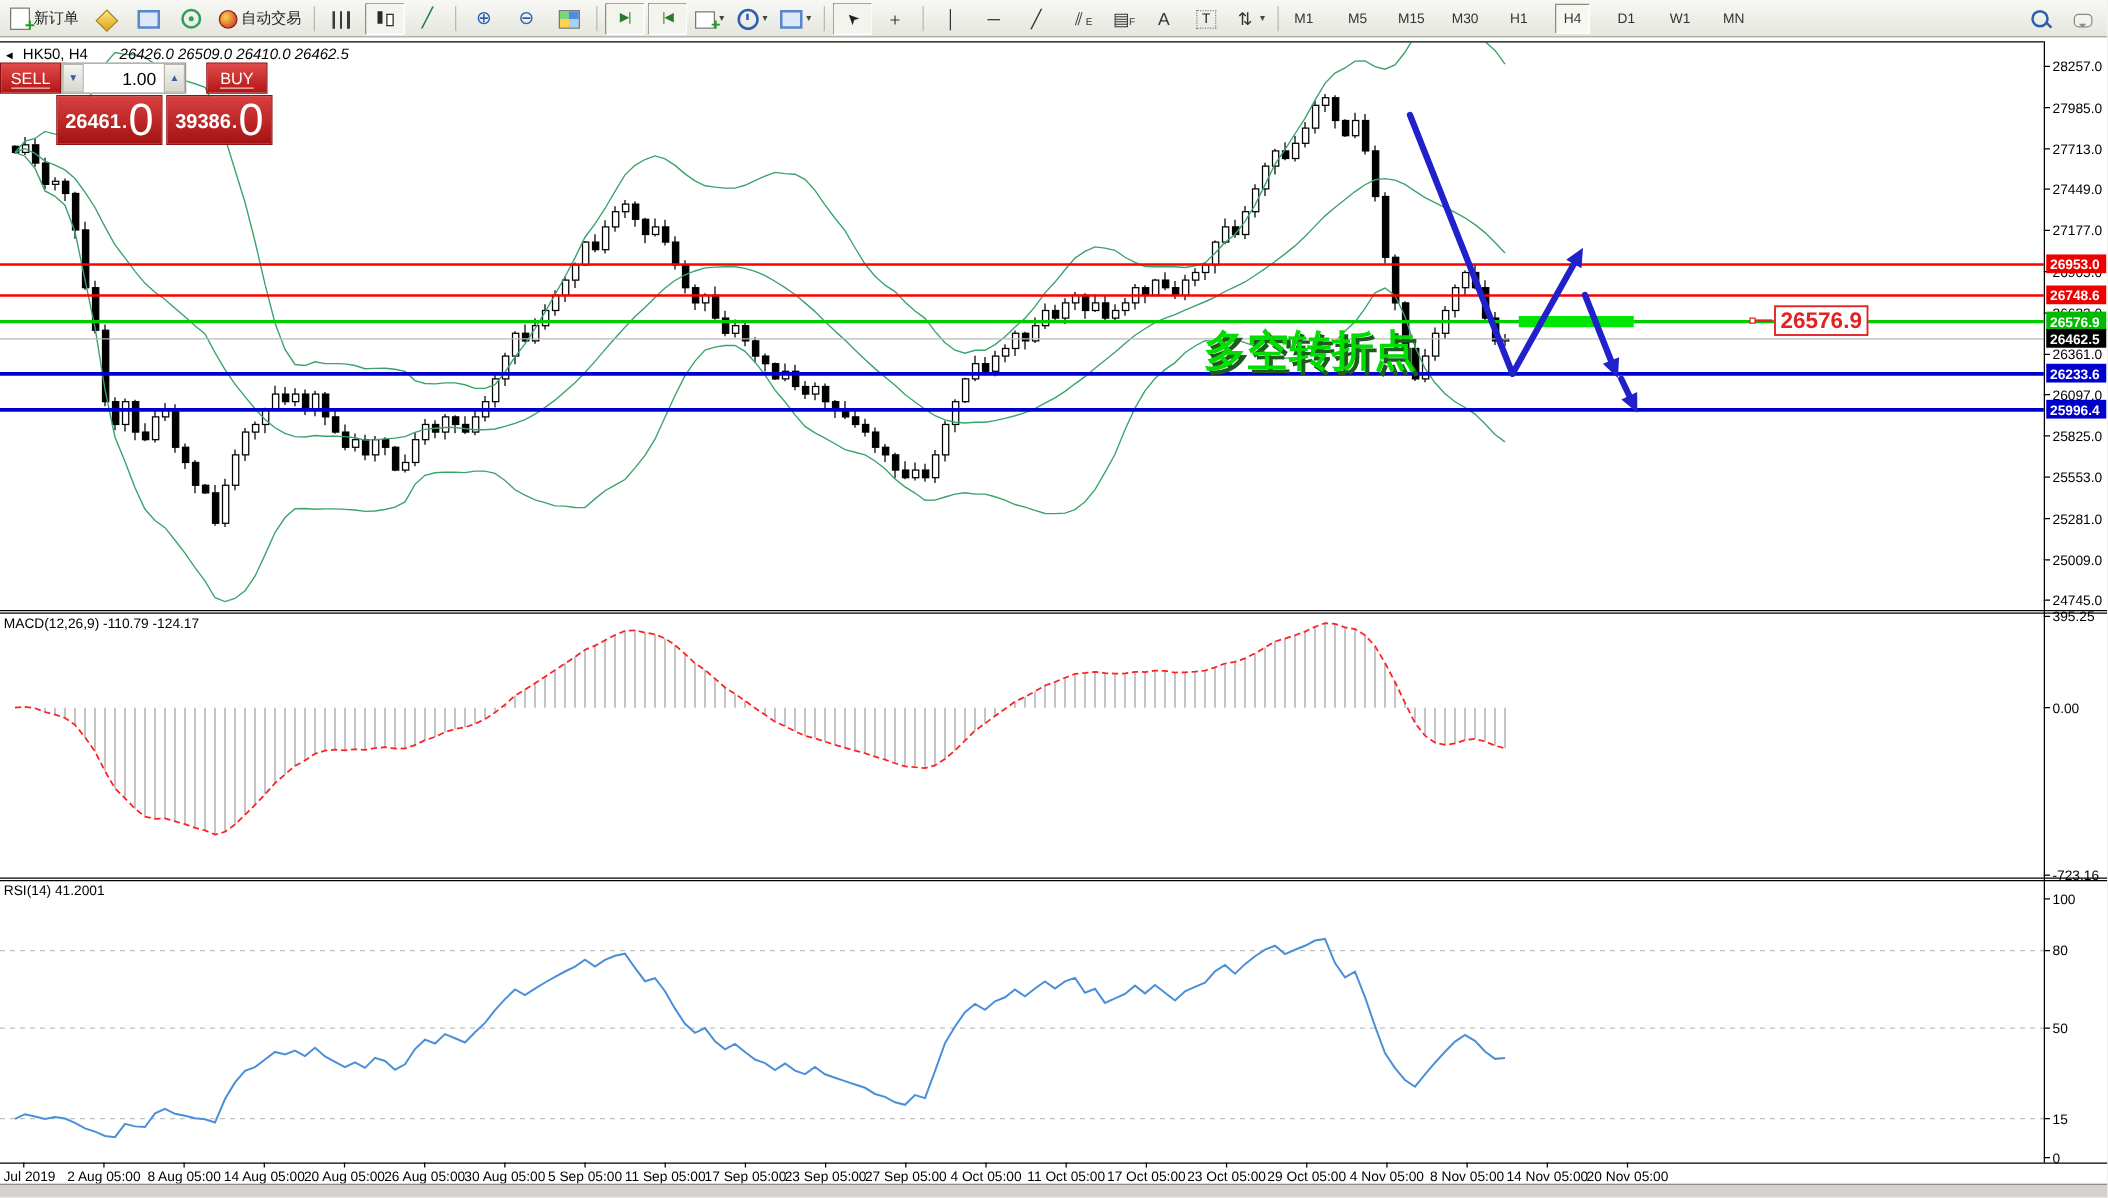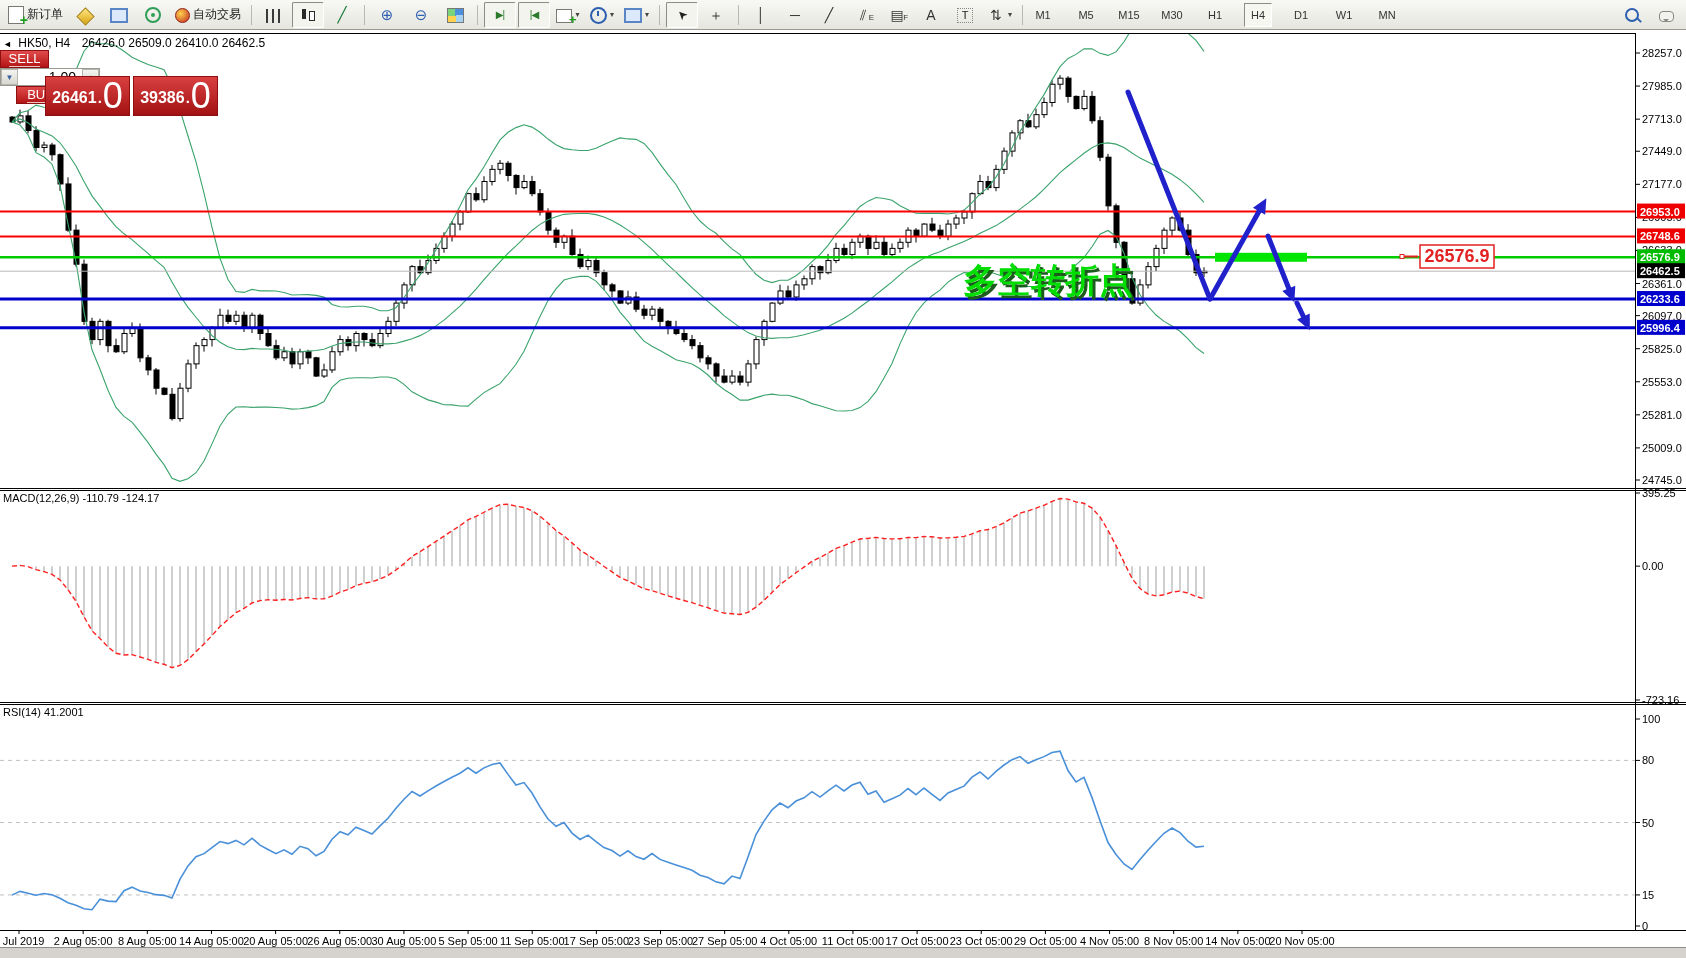--- a/index.html
+++ b/index.html
@@ -43,21 +43,21 @@
   .tf-btn.pressed{border-color:#8d8d86 #ffffff #ffffff #8d8d86;background:#f7f7f2;text-align:right;}
   .ic-search{width:10px;height:10px;border:2px solid #2d5fb0;border-radius:50%;margin-top:1px;}
   .ic-search::after{content:"";position:absolute;left:9px;top:9px;width:6px;height:2px;background:#2d5fb0;transform:rotate(45deg);}
   .ic-chat{width:13px;height:9px;border:1px solid #8a8a84;border-radius:4px;background:#f2f2ee;margin-top:3px;}
   .ic-chat::after{content:"";position:absolute;left:3px;bottom:-4px;border:3px solid transparent;border-top-color:#8a8a84;}
 
   
   #quote{position:absolute;left:3px;top:36px;font-size:12px;color:#000;z-index:5;white-space:nowrap;}
   #quote .tri{font-size:9px;margin-right:3px;}
   #tradepanel{position:absolute;left:0;top:50px;width:218px;z-index:6;}
-  #tp-row1{display:flex;height:25px;flex-direction:column;}
+  #tp-row1{display:flex;height:25px;}
   .tp-btn{background:linear-gradient(#e14b4b,#b31515);color:#fff;font-size:13px;display:flex;align-items:center;justify-content:center;border:1px solid #8e0f0f;box-sizing:border-box;}
   .tp-btn span{border-bottom:1px solid rgba(255,255,255,.75);line-height:15px;}
   #tp-sell{width:49px;}
   #tp-buy{width:49px;margin-left:16px;}
   #tp-spin{width:100px;display:flex;border:1px solid #9a9a93;box-sizing:border-box;background:#fff;}
   .spin-btn{width:15px;background:linear-gradient(#f4f4f0,#d8d8d0);border:1px solid #b5b5ae;color:#3a5fa0;font-size:8px;display:flex;align-items:center;justify-content:center;}
   #tp-vol{flex:1;display:flex;align-items:center;justify-content:flex-end;padding-right:6px;font-size:14px;color:#000;text-align:right;}
   #tp-row2{display:flex;margin-top:1px;height:40px;gap:3px;padding-left:45px;}
   .tp-price{flex:1;background:linear-gradient(#d94040,#a31212);border:1px solid #8e0f0f;color:#fff;display:flex;align-items:flex-end;justify-content:center;padding-bottom:2px;box-sizing:border-box;}
   .tp-price .pi{font-size:16px;font-weight:bold;line-height:30px;}
@@ -180,21 +180,21 @@
         <span class="ic ic-search"></span>
       </div>
     <div class="tbtn">
         <span class="ic ic-chat"></span>
       </div>
   </div>
 
   <div id="quote">
     <span class="tri">◄</span>
     <span>HK50, H4</span>
-    <span style="margin-left:8px;">26426.0 26509.0 26410.0 26462.5</span>
+    <span style="margin-left:22px;font-style:italic;">26426.0 26509.0 26410.0 26462.5</span>
   </div>
 
   <div id="tradepanel">
     <div id="tp-row1">
       <div class="tp-btn" id="tp-sell">
           <span>SELL</span>
         </div>
       <div id="tp-spin">
         <div class="spin-btn">▼</div>
         <div id="tp-vol">1.00</div>

